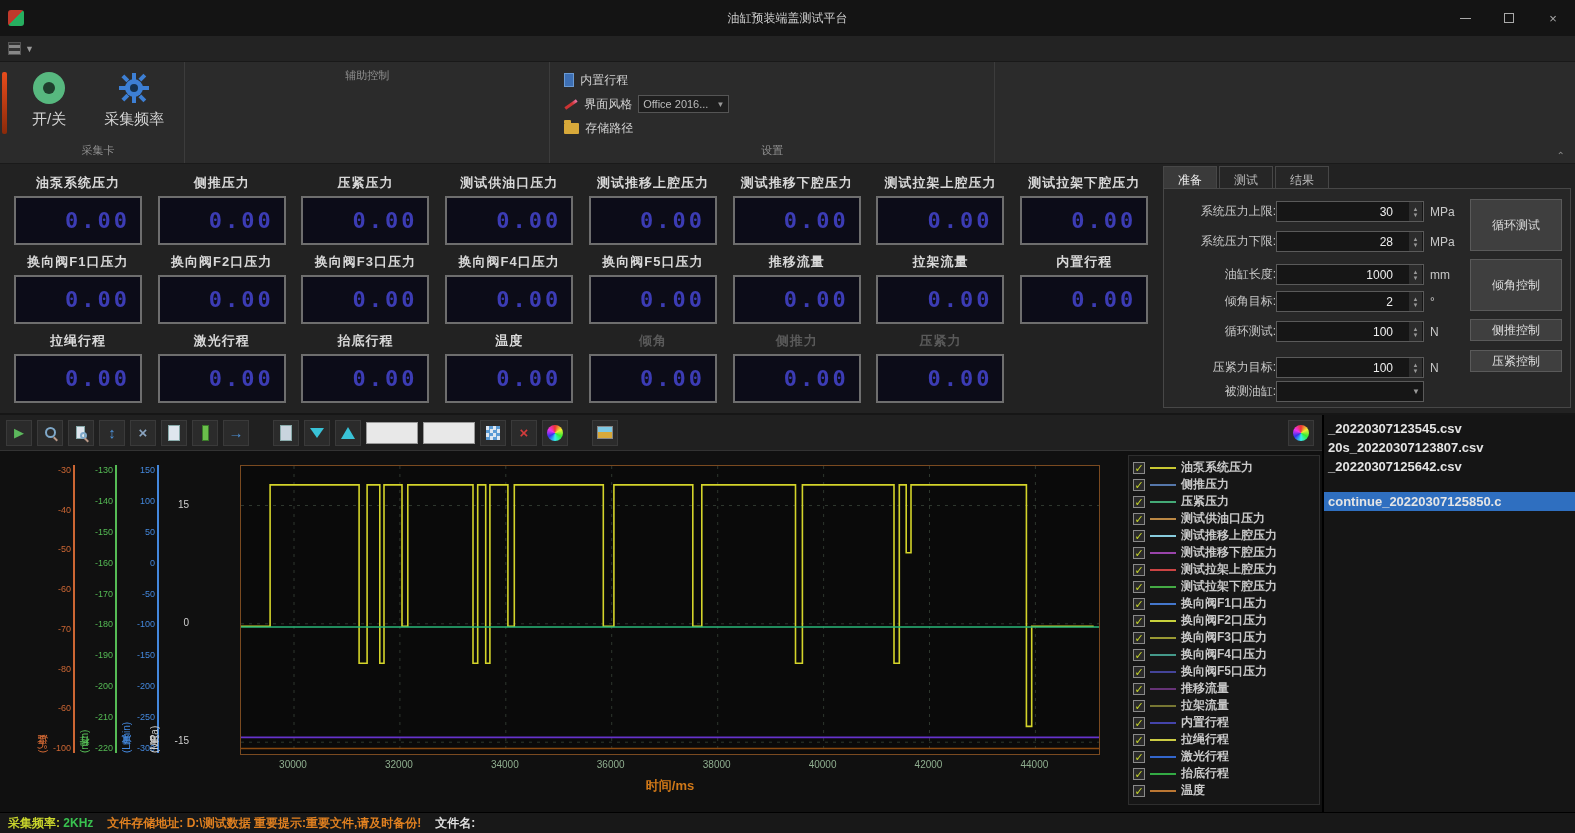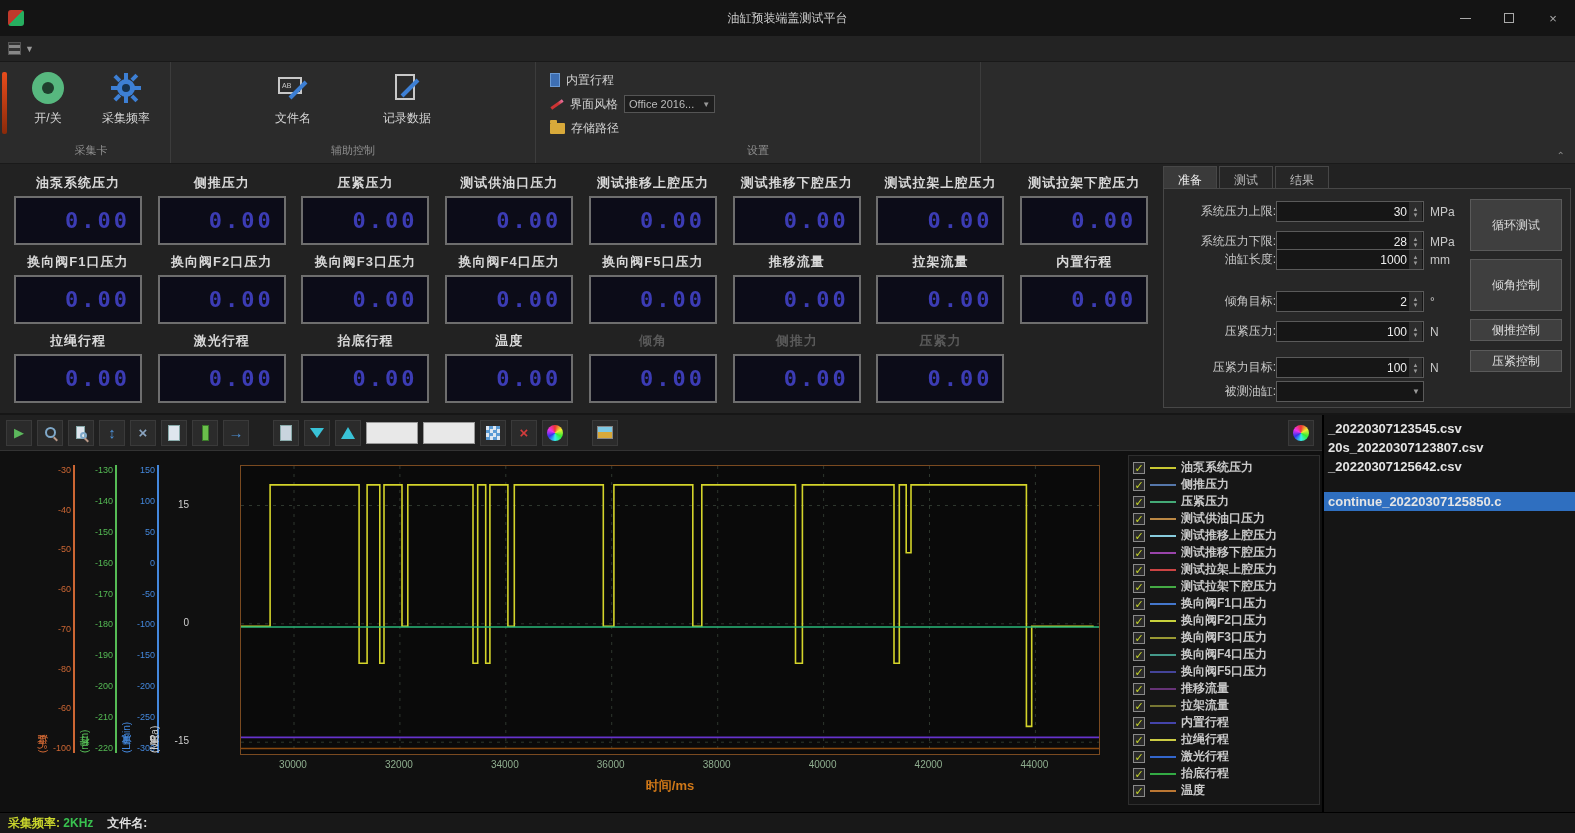--- a/index.html
+++ b/index.html
@@ -20,21 +20,21 @@
   .quick-icon { width:13px; height:13px; background:repeating-linear-gradient(0deg,#888 0 3px,#333 3px 6px); border:1px solid #555; }
   .quick-caret { color:#999; font-size:9px; }
 
   
   .ribbon { height:102px; background:#2b2b2b; display:flex; position:relative; border-bottom:1px solid #1a1a1a; }
   .ribbon-red-strip { position:absolute; left:2px; top:10px; width:5px; height:62px; background:linear-gradient(#e74c1c,#8a2a0a); border-radius:2px; }
   .rgroup { display:flex; flex-direction:column; border-right:1px solid #3c3c3c; padding:6px 14px 0 14px; }
   .rgroup-body { flex:1; display:flex; gap:26px; align-items:flex-start; }
   .rgroup-label { height:20px; text-align:center; font-size:11px; color:#8f8f8f; }
   .big-btn { display:flex; flex-direction:column; align-items:center; gap:6px; padding:4px 6px; }
-  .big-btn .cap { font-size:12px; color:#d5d5d5; }
+  .big-btn .cap { font-size:15px; color:#d5d5d5; }
   .ic-power { width:32px; height:32px; border-radius:50%; background:#57b87f; display:flex; align-items:center; justify-content:center; }
   .ic-power::after { content:""; width:12px; height:12px; border-radius:50%; background:#1f3f2d; }
   .set-rows { display:flex; flex-direction:column; gap:4px; padding-top:2px; }
   .set-row { display:flex; align-items:center; gap:6px; font-size:12px; color:#d0d0d0; height:20px; }
   .ic-ruler { width:10px; height:14px; background:#3d6fb4; border:1px solid #6a9ad4; }
   .ic-pencil { width:14px; height:3px; background:linear-gradient(90deg,#c33 60%,#e7a 100%); transform:rotate(-35deg); }
   .ic-folder { width:15px; height:11px; background:#d8a93a; border-radius:1px; position:relative; }
   .ic-folder::before { content:""; position:absolute; top:-3px; left:0; width:7px; height:3px; background:#d8a93a; border-radius:1px 1px 0 0; }
   .style-select { background:#1e1e1e; border:1px solid #555; color:#bbb; font-size:11px; padding:1px 4px; height:18px; display:flex; align-items:center; gap:8px; }
   .ribbon-collapse { position:absolute; right:10px; bottom:2px; color:#888; font-size:10px; }
@@ -49,21 +49,21 @@
   .disp-value { font-family:"DejaVu Sans Mono",monospace; font-weight:bold; font-size:22px; color:#3c3cb4; letter-spacing:3px; }
 
   
   .settings-panel { position:absolute; right:4px; top:2px; width:408px; height:244px; font-size:12px; }
   .tabs { display:flex; height:22px; }
   .tab { padding:5px 14px; background:#262626; border:1px solid #474747; border-bottom:none; color:#bbb; margin-right:2px; font-size:12px; }
   .tab.active { background:#3a3a3a; color:#eee; }
   .panel-body { position:relative; height:220px; background:#272727; border:1px solid #474747; }
   .sp-row { position:absolute; display:flex; align-items:center; }
   .sp-label { width:112px; text-align:right; color:#c8c8c8; }
-  .sp-input { width:148px; height:21px; background:#161616; border:1px solid #5a5a5a; color:#eee; display:flex; align-items:center; justify-content:flex-end; padding-right:16px; position:relative; font-size:12px; }
+  .sp-input { width:148px; height:21px; background:#161616; border:1px solid #5a5a5a; color:#eee; display:flex; align-items:center; justify-content:flex-end; padding-right:30px; position:relative; font-size:12px; }
   .spin { position:absolute; right:1px; top:0; bottom:0; width:13px; display:flex; flex-direction:column; justify-content:center; color:#999; font-size:6px; line-height:6px; text-align:center; background:#2c2c2c; }
   .sp-unit { width:34px; padding-left:6px; color:#c8c8c8; }
   .sp-btn { position:absolute; left:306px; width:92px; background:#3f3f3f; border:1px solid #5a5a5a; color:#ddd; display:flex; align-items:center; justify-content:center; font-size:12px; }
 
   
   .bottom { height:397px; display:flex; }
   .left-col { width:1322px; display:flex; flex-direction:column; }
   .chart-toolbar { height:36px; background:#202020; border-bottom:1px solid #333; display:flex; align-items:center; padding-left:6px; gap:5px; }
   .tb-icon { width:26px; height:26px; background:#2b2b2b; border:1px solid #3a3a3a; display:flex; align-items:center; justify-content:center; font-size:14px; }
   .tb-sep { width:14px; }
@@ -155,37 +155,20 @@
             </g>
           <circle cx="16" cy="16" r="4" fill="#16324f"></circle>
         </svg>
         <span class="cap">采集频率</span>
       </div>
     </div>
     <div class="rgroup-label">采集卡</div>
   </div>
 
   <div class="rgroup" style="width:365px; align-items:center;">
-    <div class="rgroup-body" style="gap:60px;">
-      <div class="big-btn">
-        <svg width="34" height="32" viewBox="0 0 34 32">
-          <rect x="3" y="6" width="22" height="15" fill="none" stroke="#c8c8c8" stroke-width="2"></rect>
-          <text x="6" y="16" font-size="7" fill="#c8c8c8">AB</text>
-          <line x1="14" y1="26" x2="30" y2="10" stroke="#3d7fd4" stroke-width="4"></line>
-        </svg>
-        <span class="cap">文件名</span>
-      </div>
-      <div class="big-btn">
-        <svg width="34" height="32" viewBox="0 0 34 32">
-          <rect x="6" y="3" width="18" height="24" fill="none" stroke="#c8c8c8" stroke-width="2"></rect>
-          <line x1="12" y1="24" x2="28" y2="8" stroke="#3d7fd4" stroke-width="4"></line>
-        </svg>
-        <span class="cap">记录数据</span>
-      </div>
-    </div>
     <div class="rgroup-label" style="width:100%;">辅助控制</div>
   </div>
 
   <div class="rgroup" style="width:445px;">
     <div class="rgroup-body">
       <div class="set-rows">
         <div class="set-row">
           <span class="ic-ruler"></span>
           <span>内置行程</span>
         </div>
@@ -367,38 +350,38 @@
           <span class="sp-unit">MPa</span>
         </div>
         <div class="sp-row" style="top: 42px; left: 0px;">
           <span class="sp-label">系统压力下限:</span>
           <span class="sp-input">
             <span>28</span>
             <span class="spin">▲<br>▼</span>
           </span>
           <span class="sp-unit">MPa</span>
         </div>
-        <div class="sp-row" style="top: 60px; left: 0px;">
+        <div class="sp-row" style="top: 75px; left: 0px;">
           <span class="sp-label">油缸长度:</span>
           <span class="sp-input">
             <span>1000</span>
             <span class="spin">▲<br>▼</span>
           </span>
           <span class="sp-unit">mm</span>
         </div>
         <div class="sp-row" style="top: 102px; left: 0px;">
           <span class="sp-label">倾角目标:</span>
           <span class="sp-input">
             <span>2</span>
             <span class="spin">▲<br>▼</span>
           </span>
           <span class="sp-unit">°</span>
         </div>
         <div class="sp-row" style="top: 132px; left: 0px;">
-          <span class="sp-label">压紧压力:</span>
+          <span class="sp-label">循环测试:</span>
           <span class="sp-input">
             <span>100</span>
             <span class="spin">▲<br>▼</span>
           </span>
           <span class="sp-unit">N</span>
         </div>
         <div class="sp-row" style="top: 168px; left: 0px;">
           <span class="sp-label">压紧力目标:</span>
           <span class="sp-input">
             <span>100</span>
@@ -673,14 +656,15 @@
       <div class="file-item">_20220307123545.csv</div>
       <div class="file-item">20s_20220307123807.csv</div>
       <div class="file-item">_20220307125642.csv</div>
       <div class="file-item selected">continue_20220307125850.c</div>
     </div>
 </div>
 
 <div class="statusbar">
   <span><span class="st-green-label">采集频率:</span>
   <span class="st-green-val">2KHz</span></span>
+  <span class="st-orange">文件存储地址: D:\测试数据  重要提示:重要文件,请及时备份!</span>
   <span class="st-white">文件名:</span>
 </div>
 
 </body></html>

